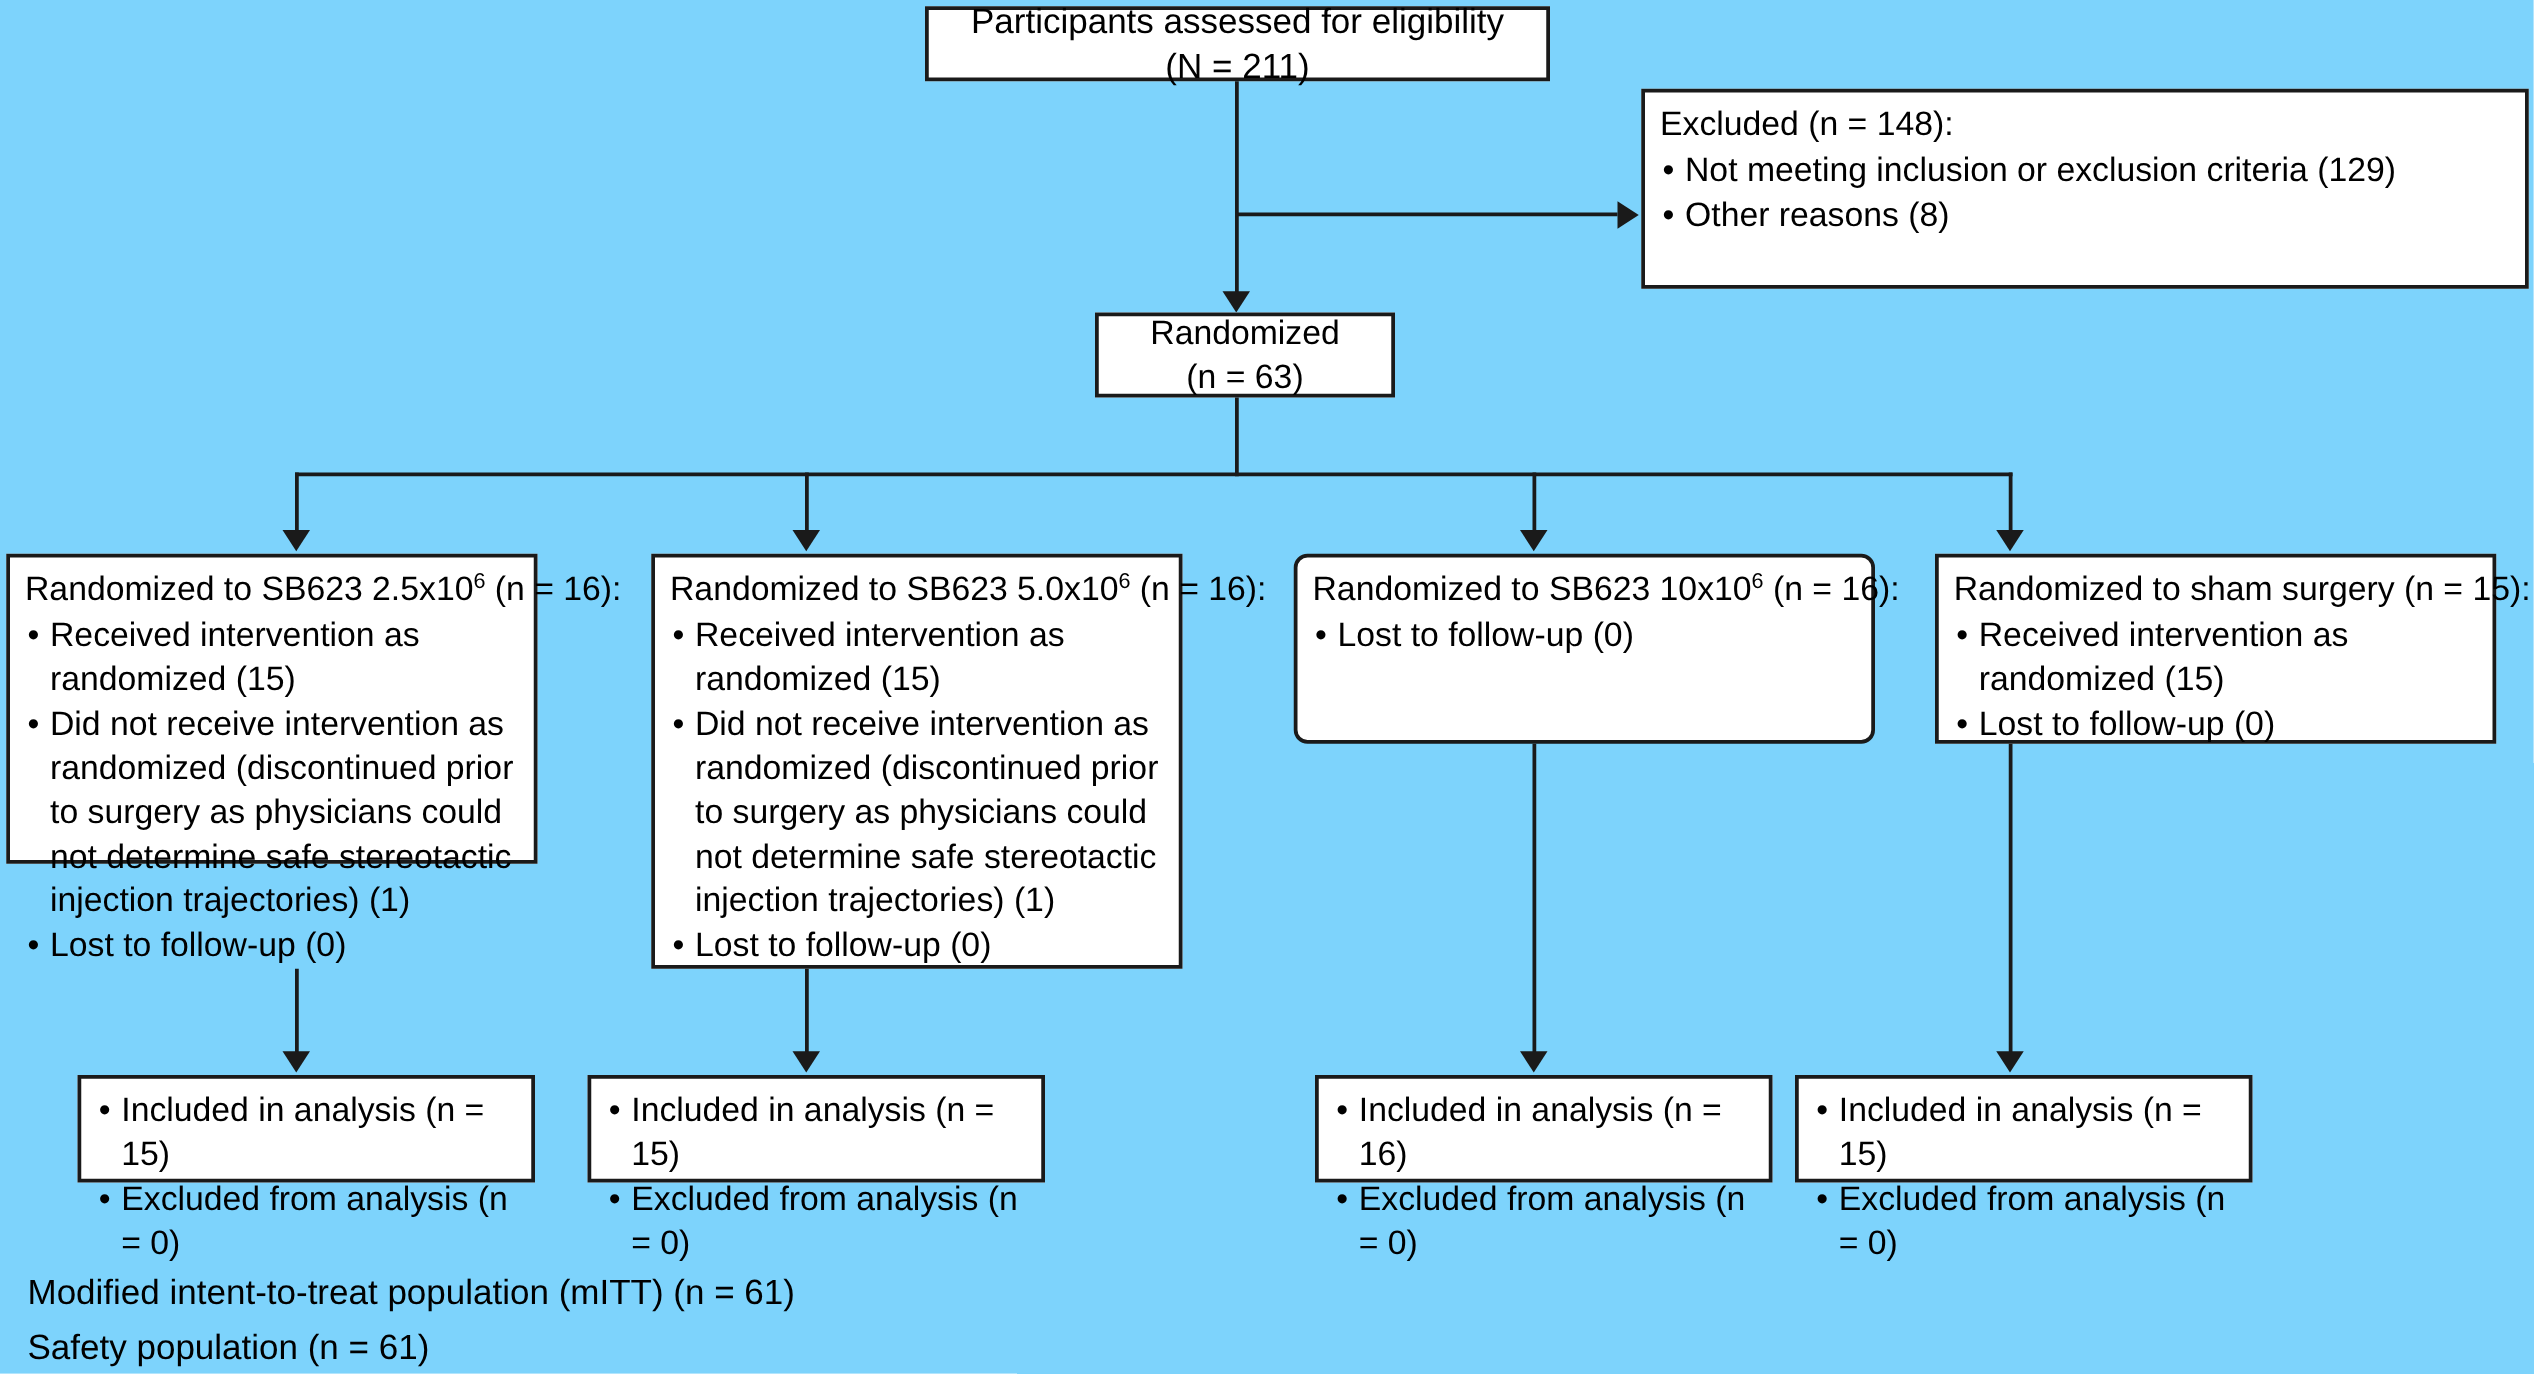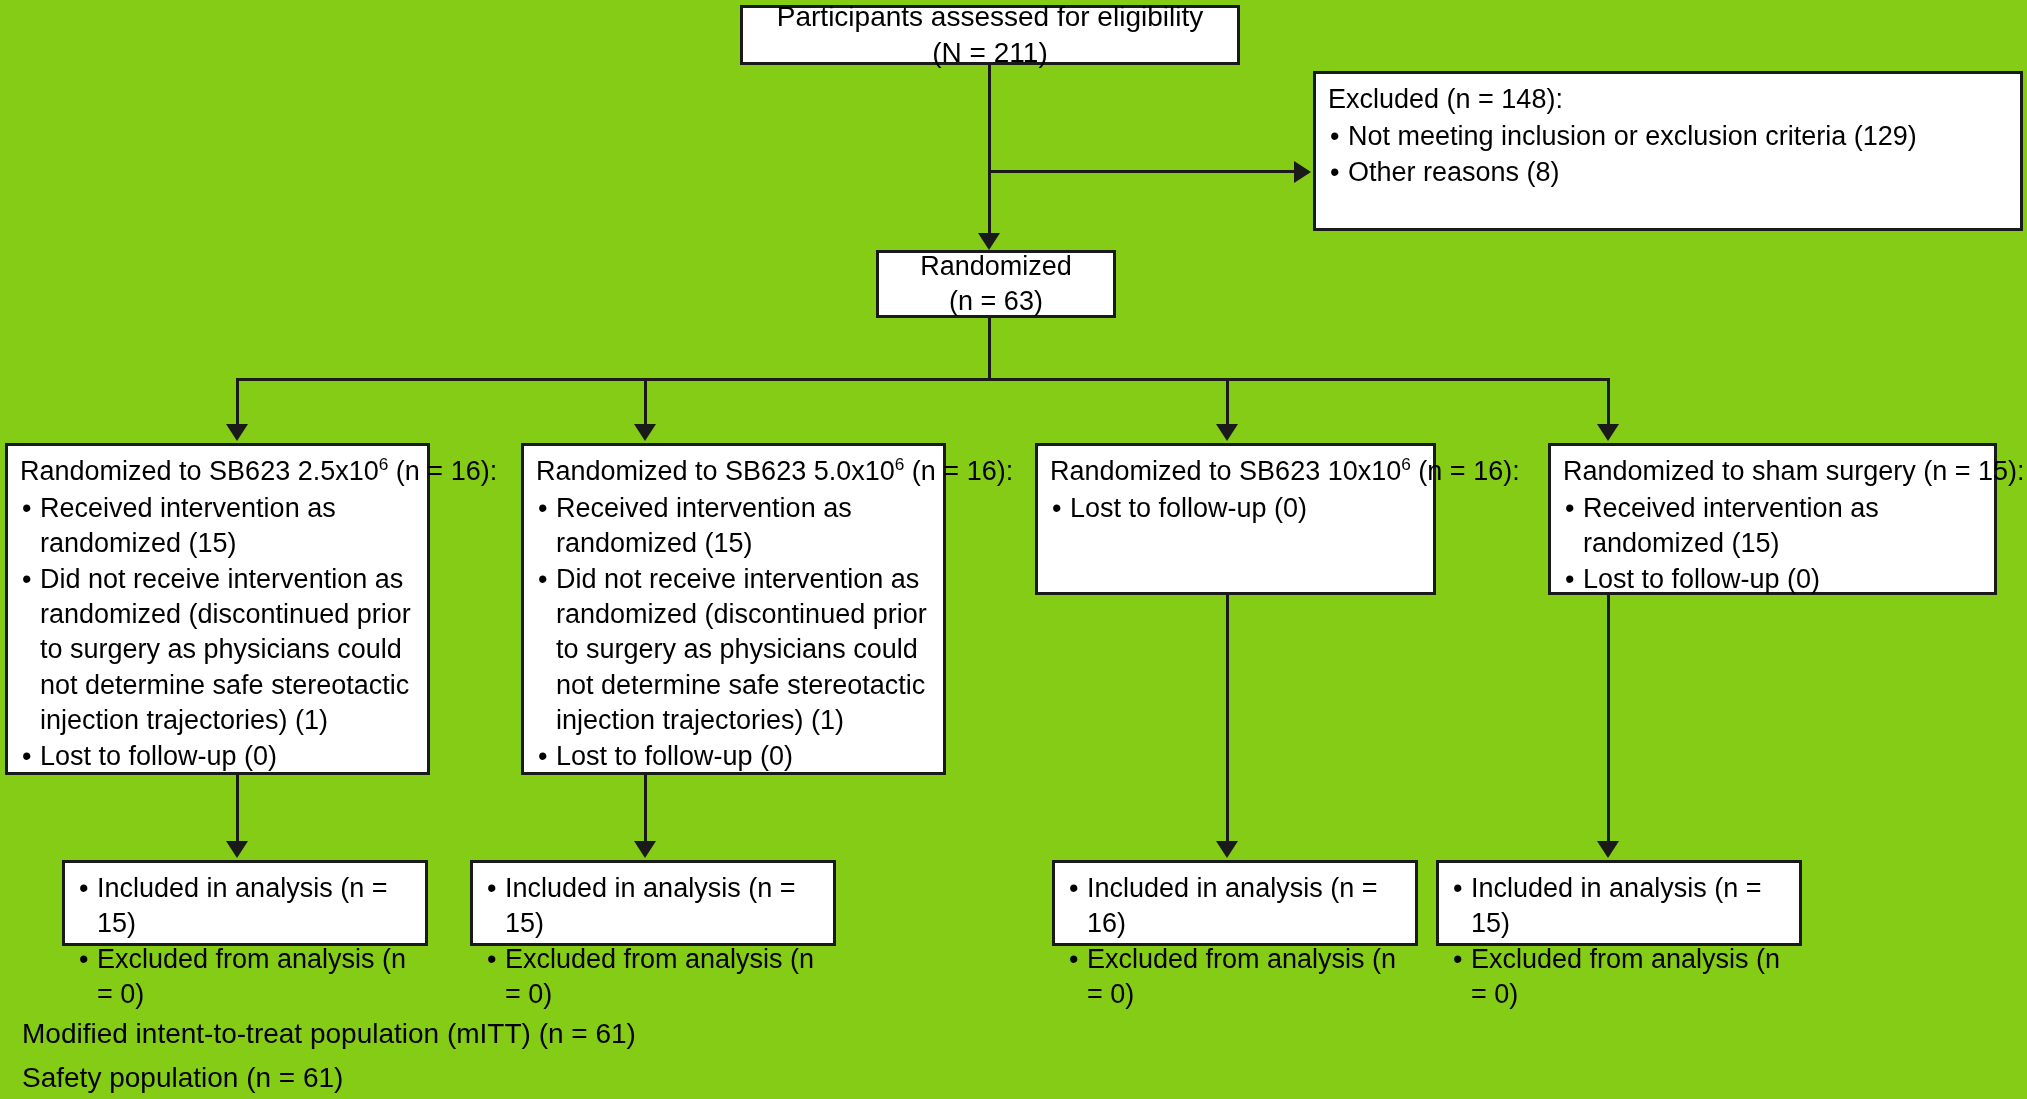--- a/index.html
+++ b/index.html
@@ -6,21 +6,21 @@
   body{
     font-family:"Liberation Sans","DejaVu Sans",sans-serif;
     color:#000000;
     -webkit-font-smoothing:antialiased;
   }
   #canvas{
     position:relative;
     width:2027px;
     height:1099px;
     overflow:hidden;
-    background:#84cc16;
+    background:#7dd3fc;
   }
   .box{
     position:absolute;
     box-sizing:border-box;
     border:3px solid #1a1a1a;
     background:#ffffff;
     padding:8px 10px 8px 12px;
     line-height:1.30;
   }
   .box-center{
@@ -104,21 +104,21 @@
 
   <div class="line vline" style="left:644px;top:378px;width:3px;height:48px;"></div>
   <div class="arrow-down" style="left:634px;top:424px;"></div>
 
   <div class="line vline" style="left:1226px;top:378px;width:3px;height:48px;"></div>
   <div class="arrow-down" style="left:1216px;top:424px;"></div>
 
   <div class="line vline" style="left:1607px;top:378px;width:3px;height:48px;"></div>
   <div class="arrow-down" style="left:1597px;top:424px;"></div>
 
-  <div class="box t27" style="left:5px;top:443px;width:425px;height:332px;">
+  <div class="box t27" style="left:5px;top:443px;width:425px;height:248px;">
     <div class="hdr"><span>Randomized to SB623 2.5x10</span><sup>6</sup><span> (n = 16):</span></div>
     <ul class="bullets">
       <li>Received intervention as randomized (15)</li>
       <li>Did not receive intervention as randomized (discontinued prior to surgery as physicians could not determine safe stereotactic injection trajectories) (1)</li>
       <li>Lost to follow-up (0)</li>
     </ul>
   </div>
   <div class="line vline" style="left:236px;top:775px;width:3px;height:68px;"></div>
   <div class="arrow-down" style="left:226px;top:841px;"></div>
   <div class="box t27" style="left:62px;top:860px;width:366px;height:86px;">
@@ -138,21 +138,21 @@
   </div>
   <div class="line vline" style="left:644px;top:775px;width:3px;height:68px;"></div>
   <div class="arrow-down" style="left:634px;top:841px;"></div>
   <div class="box t27" style="left:470px;top:860px;width:366px;height:86px;">
     <ul class="bullets">
       <li>Included in analysis (n = 15)</li>
       <li>Excluded from analysis (n = 0)</li>
     </ul>
   </div>
 
-  <div class="box t27" style="left:1035px;top:443px;width:401px;height:152px;">
+  <div class="box t27" style="left:1035px;top:443px;width:465px;height:152px;border-radius:11px;">
     <div class="hdr"><span>Randomized to SB623 10x10</span><sup>6</sup><span> (n = 16):</span></div>
     <ul class="bullets">
       <li>Lost to follow-up (0)</li>
     </ul>
   </div>
   <div class="line vline" style="left:1226px;top:595px;width:3px;height:248px;"></div>
   <div class="arrow-down" style="left:1216px;top:841px;"></div>
   <div class="box t27" style="left:1052px;top:860px;width:366px;height:86px;">
     <ul class="bullets">
       <li>Included in analysis (n = 16)</li>

